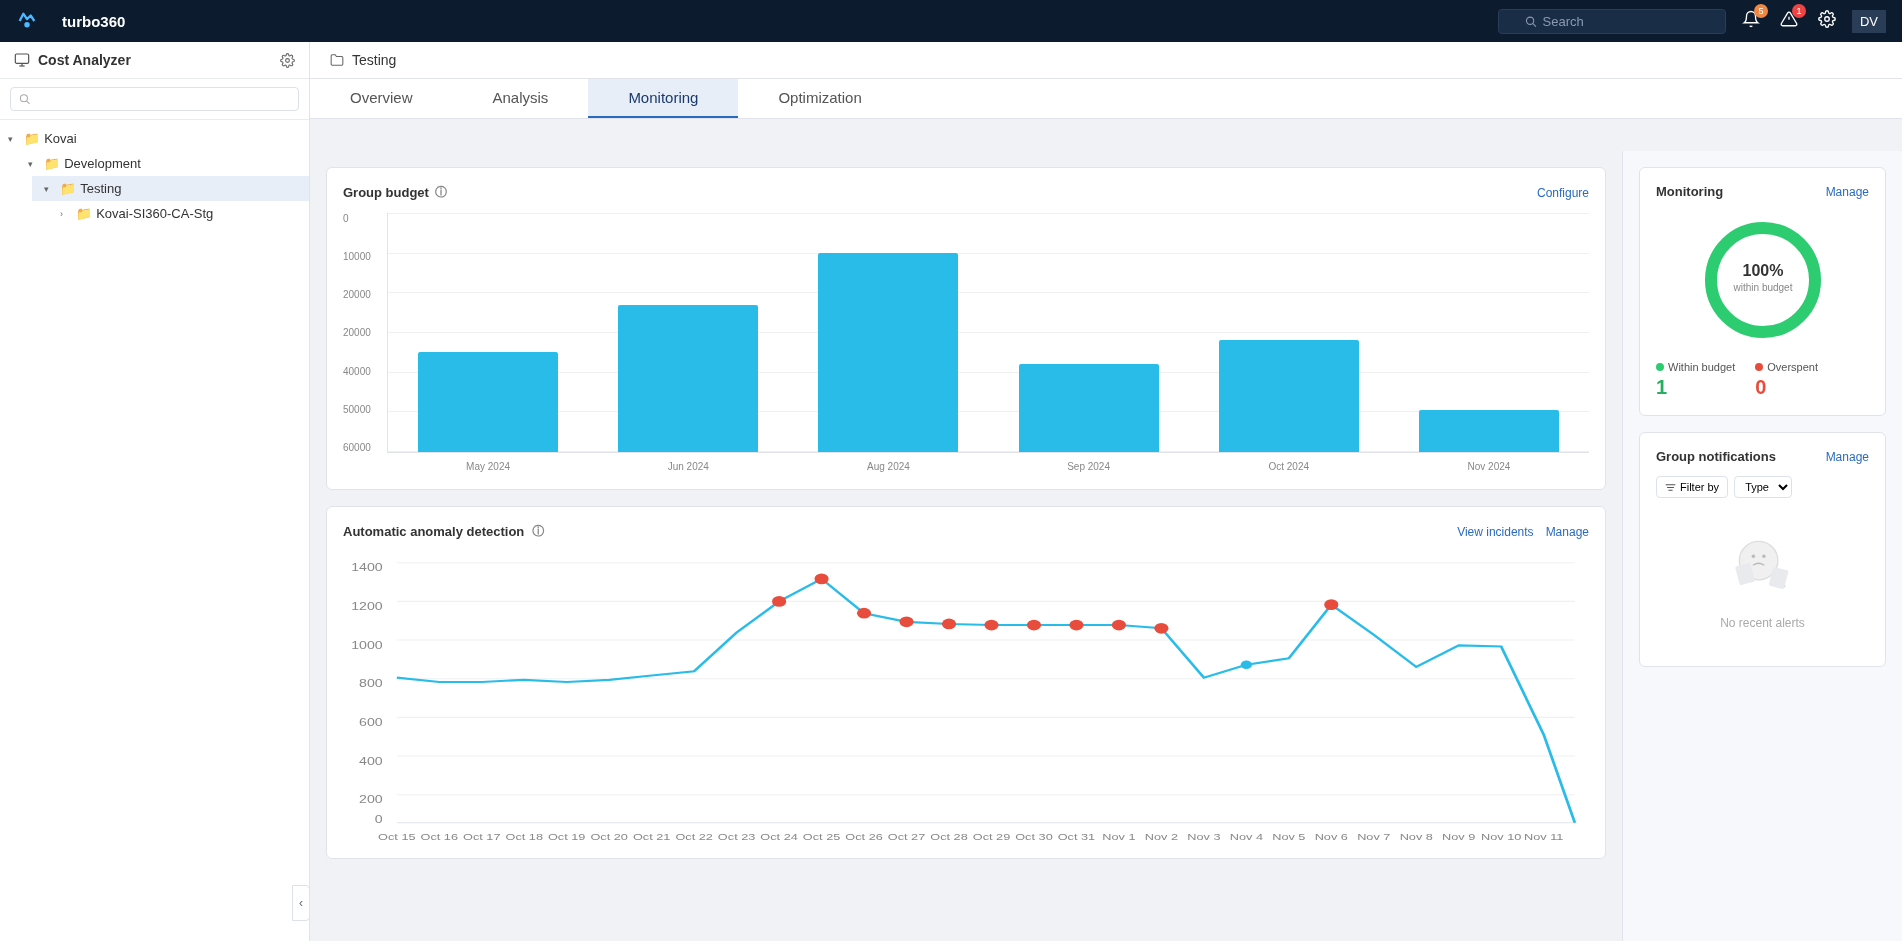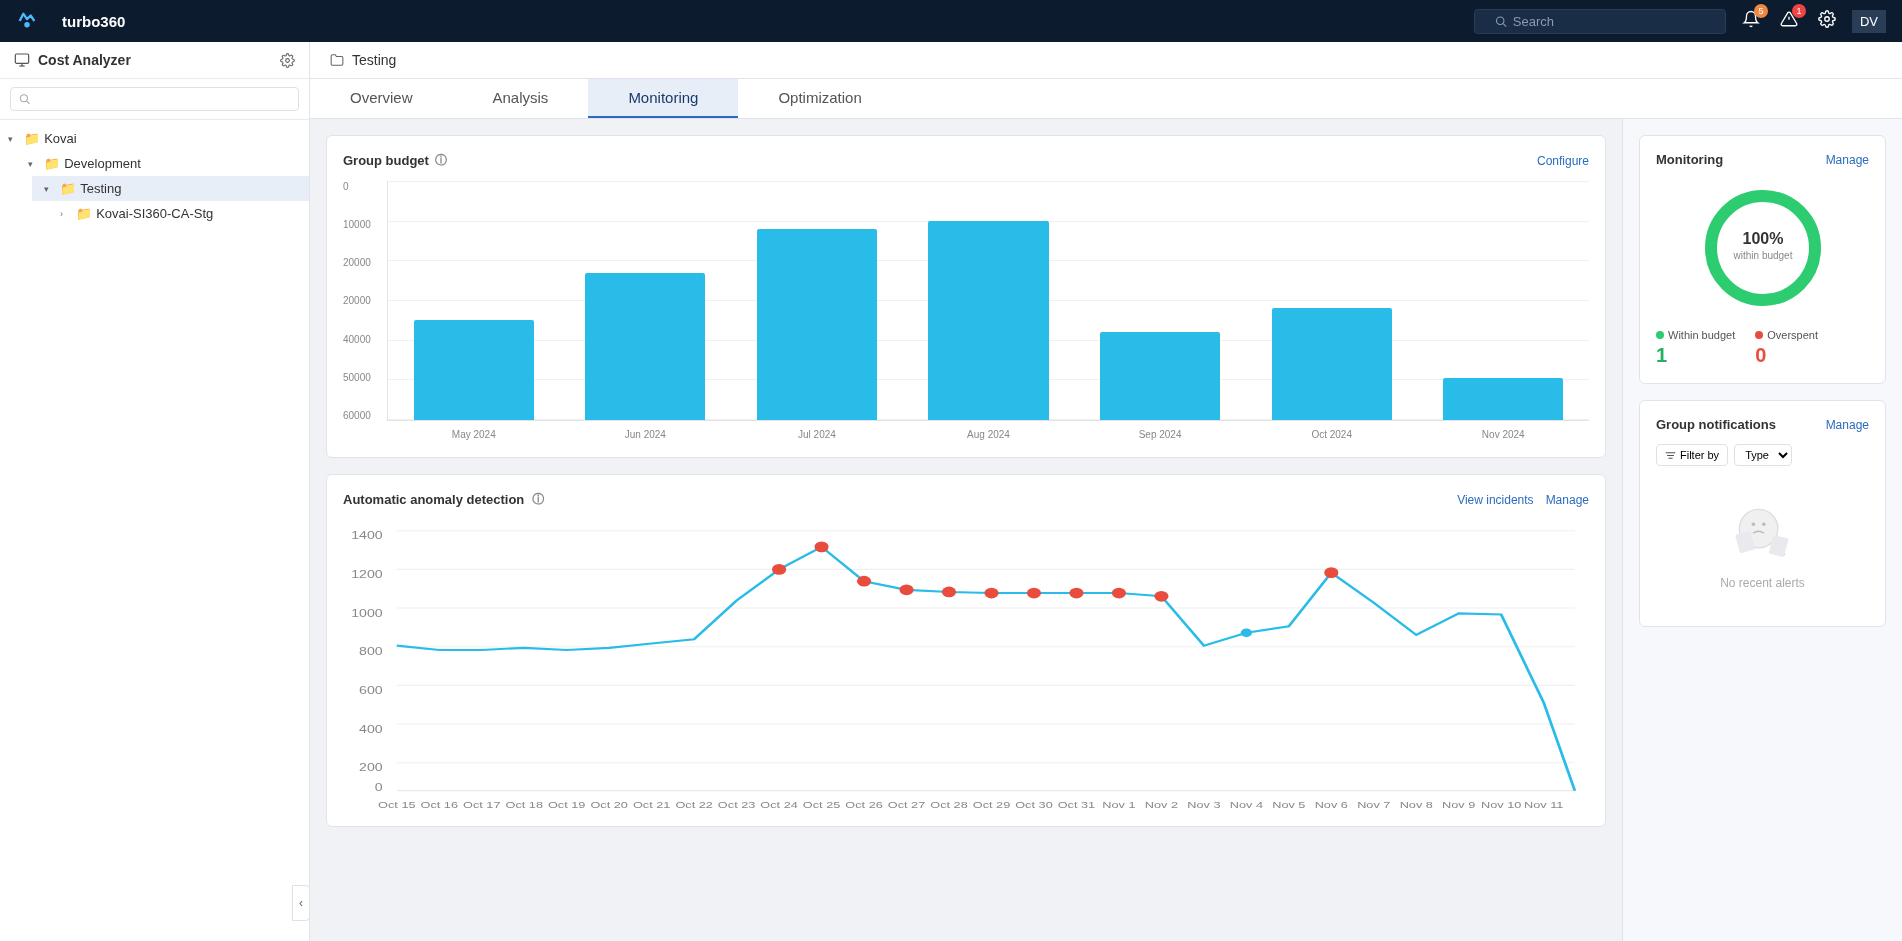--- a/index.html
+++ b/index.html
@@ -9,21 +9,21 @@
     .top-nav {
       display: flex; align-items: center; justify-content: space-between;
       background: #0d1b2e; color: white; height: 42px; padding: 0 16px;
       position: fixed; top: 0; left: 0; right: 0; z-index: 100;
     }
     .top-nav-brand { display: flex; align-items: center; gap: 24px; font-size: 15px; font-weight: 600; color: white; }
     .brand-icon { width: 22px; height: 22px; }
     .top-nav-right { display: flex; align-items: center; gap: 12px; }
     .search-box {
       display: flex; align-items: center; background: #1a2d47; border: 1px solid #2a3d57;
-      border-radius: 4px; padding: 4px 20px; gap: 6px; width: 252px;
+      border-radius: 4px; padding: 4px 26px; gap: 6px; width: 228px;
     }
     .search-box input { background: transparent; border: none; outline: none; color: white; font-size: 13px; width: 100%; }
     .search-box input::placeholder { color: #8a9bb0; }
     .nav-icon-btn { position: relative; cursor: pointer; color: #cdd; font-size: 16px; padding: 4px; }
     .badge {
       position: absolute; top: -2px; right: -4px;
       background: #e84; color: white; border-radius: 50%; width: 14px; height: 14px;
       font-size: 9px; display: flex; align-items: center; justify-content: center;
     }
     .badge.red { background: #e44; }
@@ -68,21 +68,21 @@
 
     
     .tabs { display: flex; background: white; border-bottom: 1px solid #e0e4ea; padding: 0 0; }
     .tab {
       padding: 10px 40px; font-size: 15px; cursor: pointer; color: #555;
       border-bottom: 2px solid transparent; white-space: nowrap;
     }
     .tab.active { background: #e8eef8; color: #1a3a6b; font-weight: 500; border-bottom: 2px solid #2a6bc0; }
 
     
-    .content-area { flex: 1; display: flex; overflow: hidden; }
+    .content-area { flex: 1; display: flex; overflow: hidden; margin-top: 32px; }
     .main-panels { flex: 1; overflow-y: auto; padding: 16px; display: flex; flex-direction: column; gap: 16px; }
     .right-panel { width: 280px; min-width: 280px; overflow-y: auto; padding: 16px; background: #f6f8fb; border-left: 1px solid #e0e4ea; display: flex; flex-direction: column; gap: 16px; }
 
     
     .card { background: white; border: 1px solid #e0e4ea; border-radius: 6px; padding: 16px; }
     .card-header { display: flex; align-items: center; justify-content: space-between; margin-bottom: 12px; }
     .card-title { font-size: 13px; font-weight: 600; display: flex; align-items: center; gap: 6px; }
     .info-icon { color: #888; font-size: 12px; cursor: pointer; }
     .card-action { color: #2a6bc0; font-size: 12px; cursor: pointer; text-decoration: none; }
 
@@ -109,21 +109,21 @@
     .stat-dot { width: 8px; height: 8px; border-radius: 50%; }
     .stat-dot.green { background: #2ecc71; }
     .stat-dot.red { background: #e74c3c; }
     .stat-value { font-size: 20px; font-weight: 600; }
     .stat-value.green { color: #27ae60; }
     .stat-value.red { color: #e74c3c; }
 
     .notifications-section .filter-row { display: flex; align-items: center; gap: 6px; margin-bottom: 12px; }
     .filter-btn { display: flex; align-items: center; gap: 4px; border: 1px solid #dde1e8; border-radius: 4px; padding: 4px 8px; font-size: 11px; cursor: pointer; background: white; }
     .type-select { border: 1px solid #dde1e8; border-radius: 4px; padding: 3px 6px; font-size: 11px; background: white; }
-    .no-alerts { display: flex; flex-direction: column; align-items: center; padding: 20px; gap: 8px; color: #aaa; font-size: 12px; }
+    .no-alerts { display: flex; flex-direction: column; align-items: center; padding: 20px; gap: 16px; color: #aaa; font-size: 12px; }
     .anomaly-header { display: flex; gap: 8px; }
     .anomaly-actions { display: flex; gap: 12px; align-items: center; }
   </style>
 </head>
 <body>
 
 <nav class="top-nav">
   <div class="top-nav-brand">
     <svg class="brand-icon" viewBox="0 0 24 24" fill="none">
       <path d="M4 12 L8 4 L12 10 L16 6 L20 12" stroke="#4db8ff" stroke-width="2.5" fill="none" stroke-linejoin="round"></path>
@@ -272,24 +272,20 @@
                   <div class="grid-line"></div>
                 </div>
 
                 <div class="bar-group">
                   <div class="bar" style="height:calc(25000/60000*100%)"></div>
                   <span class="bar-label">May 2024</span>
                 </div>
                 <div class="bar-group">
                   <div class="bar" style="height:calc(37000/60000*100%)"></div>
                   <span class="bar-label">Jun 2024</span>
-                </div>
-                <div class="bar-group">
-                  <div class="bar" style="height:calc(48000/60000*100%)"></div>
-                  <span class="bar-label">Jul 2024</span>
                 </div>
                 <div class="bar-group">
                   <div class="bar" style="height:calc(50000/60000*100%)"></div>
                   <span class="bar-label">Aug 2024</span>
                 </div>
                 <div class="bar-group">
                   <div class="bar" style="height:calc(22000/60000*100%)"></div>
                   <span class="bar-label">Sep 2024</span>
                 </div>
                 <div class="bar-group">

